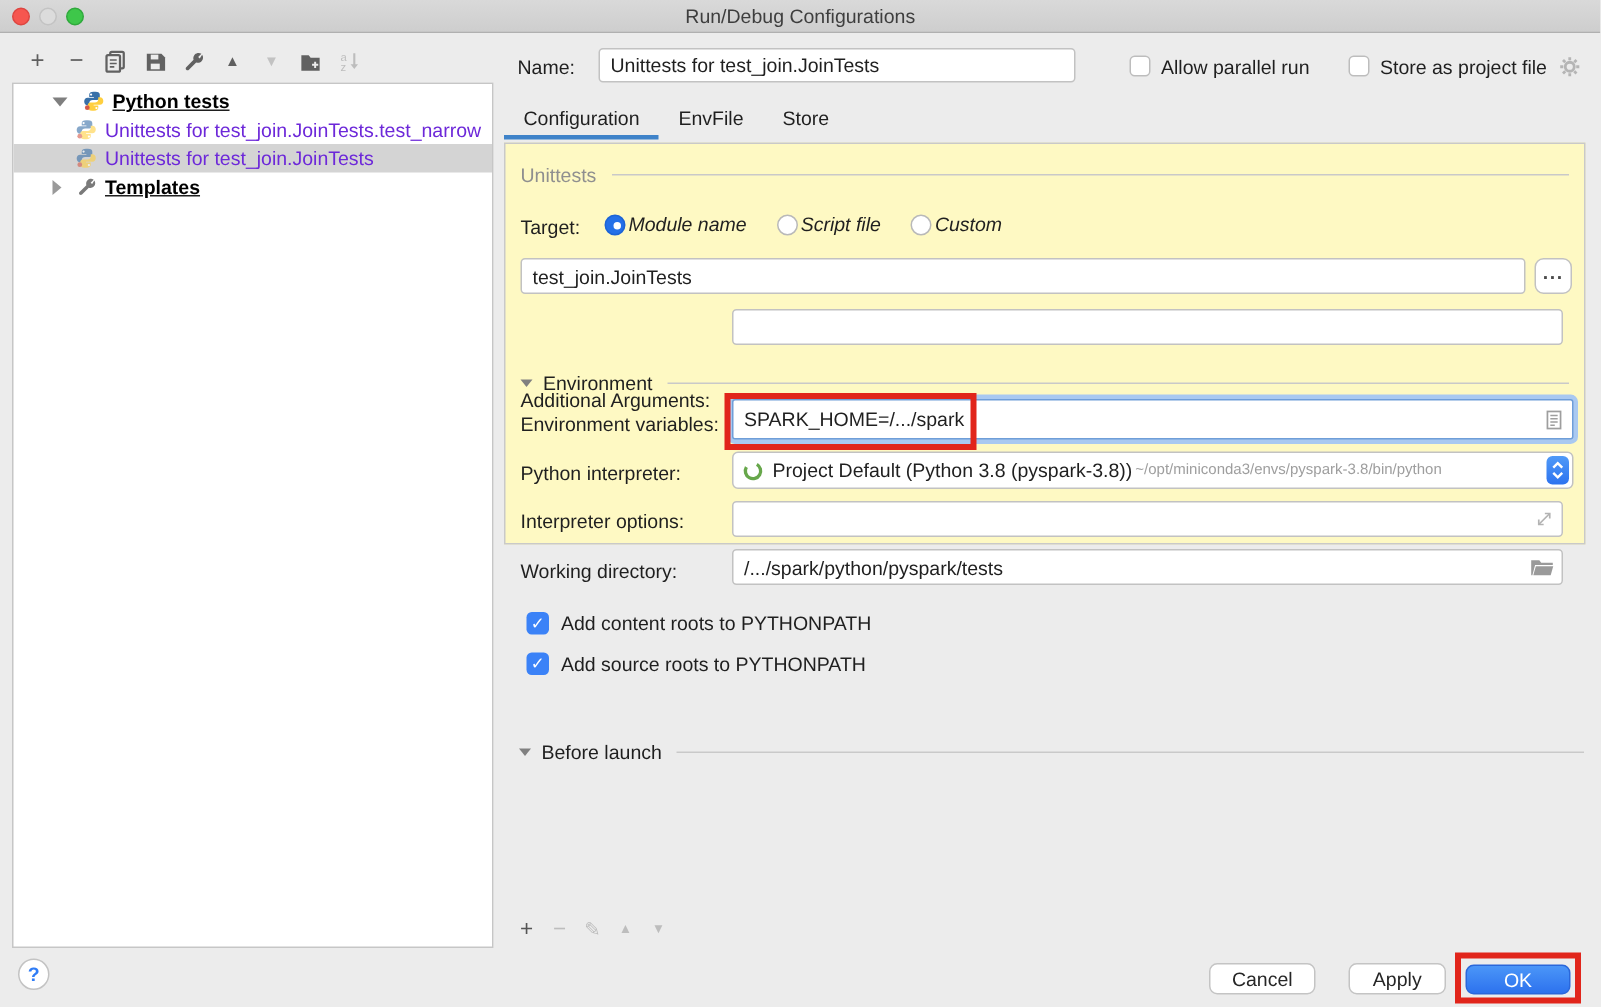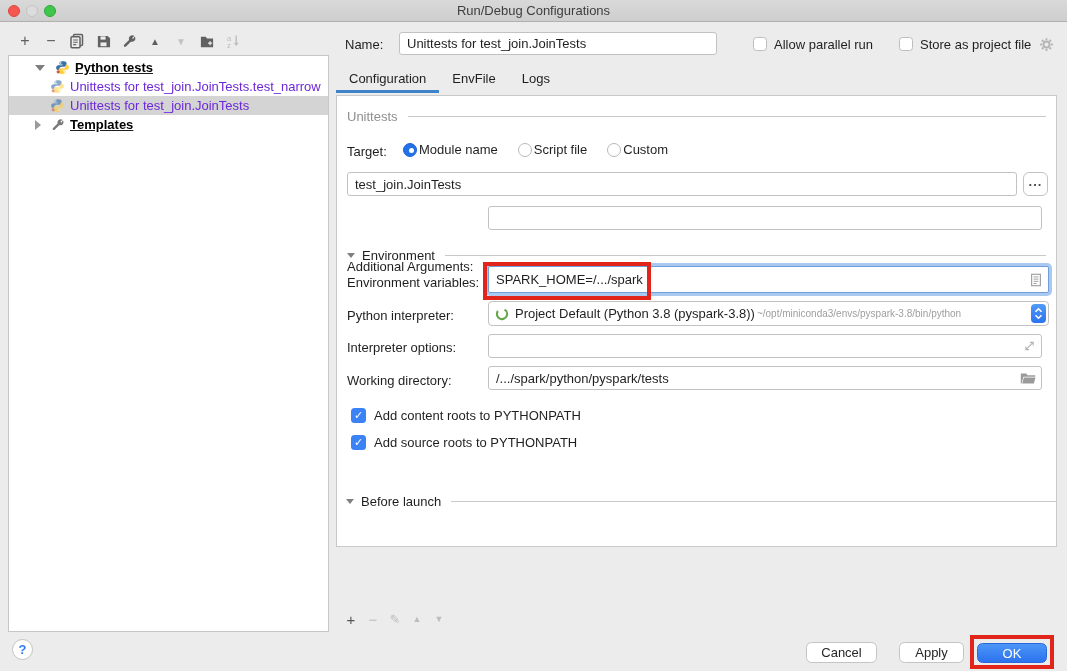--- a/index.html
+++ b/index.html
@@ -53,36 +53,36 @@
   .cb { width:14px; height:14px; background:#fff; border:1px solid #bdbdbd;
     border-radius:3.5px; flex:0 0 auto; }
   .cb-label { margin-left:7px; }
 
   
   .tabs { position:absolute; left:336px; top:66px; height:27px; display:flex; }
   .tab { padding:0 13px; line-height:26px; font-size:13px; color:#1f1f1f;text-align:center; }
   .tab.active { box-shadow:inset 0 -3px 0 #3f83c9; }
 
   
-  .config-panel { position:absolute; left:336px; top:95px; width:721px; height:452px;
-    border:1px solid #c9c9c9; background:#ffffff; }
+  .config-panel { position:absolute; left:336px; top:95px; width:721px; height:268px;
+    border:1px solid #c9c9c9; background:#fef9c3; }
   .sec-head { position:absolute; display:flex; align-items:center; }
   .sec-line { flex:1; border-top:1px solid #c9c9c9; margin-left:10px; }
   .grp-label { color:#8f8f8f; }
   .sec-arr { width:0; height:0; border-left:4.5px solid transparent;
     border-right:4.5px solid transparent; border-top:5.5px solid #808080; margin-right:7px; }
   .flabel { position:absolute; color:#1f1f1f; }
   .radio { width:14px; height:14px; border-radius:50%; background:#fff;
     border:1px solid #b9b9b9; position:relative; flex:0 0 auto; }
   .radio.sel { background:#2470e8; border:1px solid #1d64d6; }
   .radio.sel::after { content:""; position:absolute; left:4.5px; top:4.5px;
     width:5px; height:5px; border-radius:50%; background:#fff; }
   .rgroup { position:absolute; display:flex; align-items:center; }
   .ritem { display:flex; align-items:center; margin-right:18px; }
-  .ritem span { margin-left:2px; }
+  .ritem span { margin-left:2px;font-style:italic; }
   .browse-btn { position:absolute; width:25px; height:24px; background:#fff;
     border:1px solid #c2c2c2; border-radius:6px; text-align:center;
     font-weight:bold; color:#4a4a4a; line-height:18px; letter-spacing:1px; }
   .fwrap { position:absolute; }
   .fwrap input { width:100%; height:100%; }
   .fwrap .ficon { position:absolute; right:6px; top:50%; transform:translateY(-50%); display:flex; }
   .focused { border:1px solid #6f9ed8 !important; box-shadow:0 0 0 3px #a9c9f1; border-radius:2px !important; }
   .redrect { position:absolute; border:4px solid #e1251b; z-index:6; pointer-events:none; }
 
   .combo { position:absolute; background:#fff; border:1px solid #c2c2c2; border-radius:4px;
@@ -230,21 +230,21 @@
             <circle cx="8" cy="8" r="3.2" fill="none"></circle>
             <path d="M8 1.2v2.2M8 12.6v2.2M1.2 8h2.2M12.6 8h2.2M3.2 3.2l1.6 1.6M11.2 11.2l1.6 1.6M12.8 3.2l-1.6 1.6M4.8 11.2l-1.6 1.6"></path>
           </g>
         </svg>
     </span>
   </div>
 
   <div class="tabs">
     <div class="tab active">Configuration</div>
     <div class="tab">EnvFile</div>
-    <div class="tab">Logs</div>
+    <div class="tab">Store</div>
   </div>
 
   <div class="config-panel">
 
     <div class="sec-head" style="left:10px; top:13px; right:10px;">
       <span class="grp-label">Unittests</span>
       <span class="sec-line"></span>
     </div>
 
     <div class="flabel" style="left:10px; top:48px;">Target:</div>

